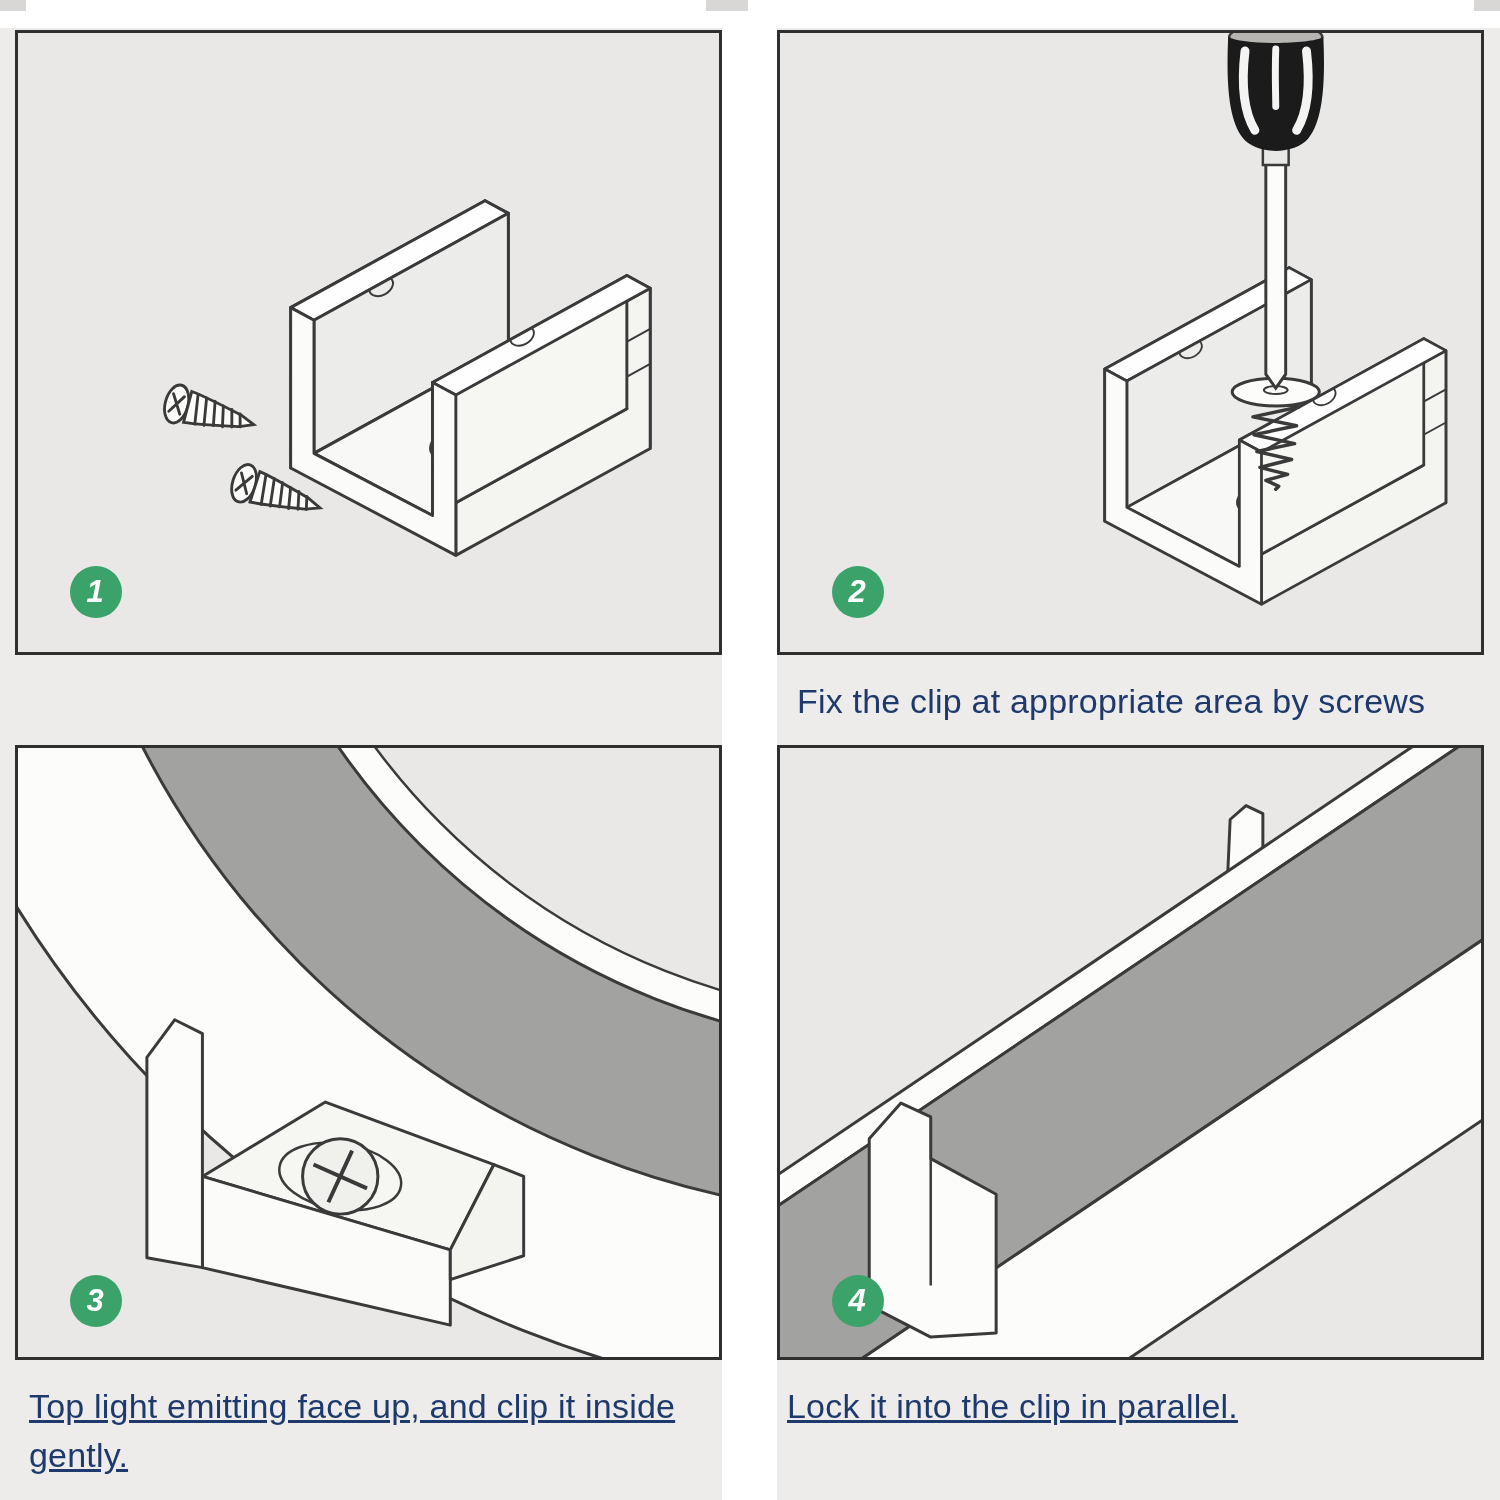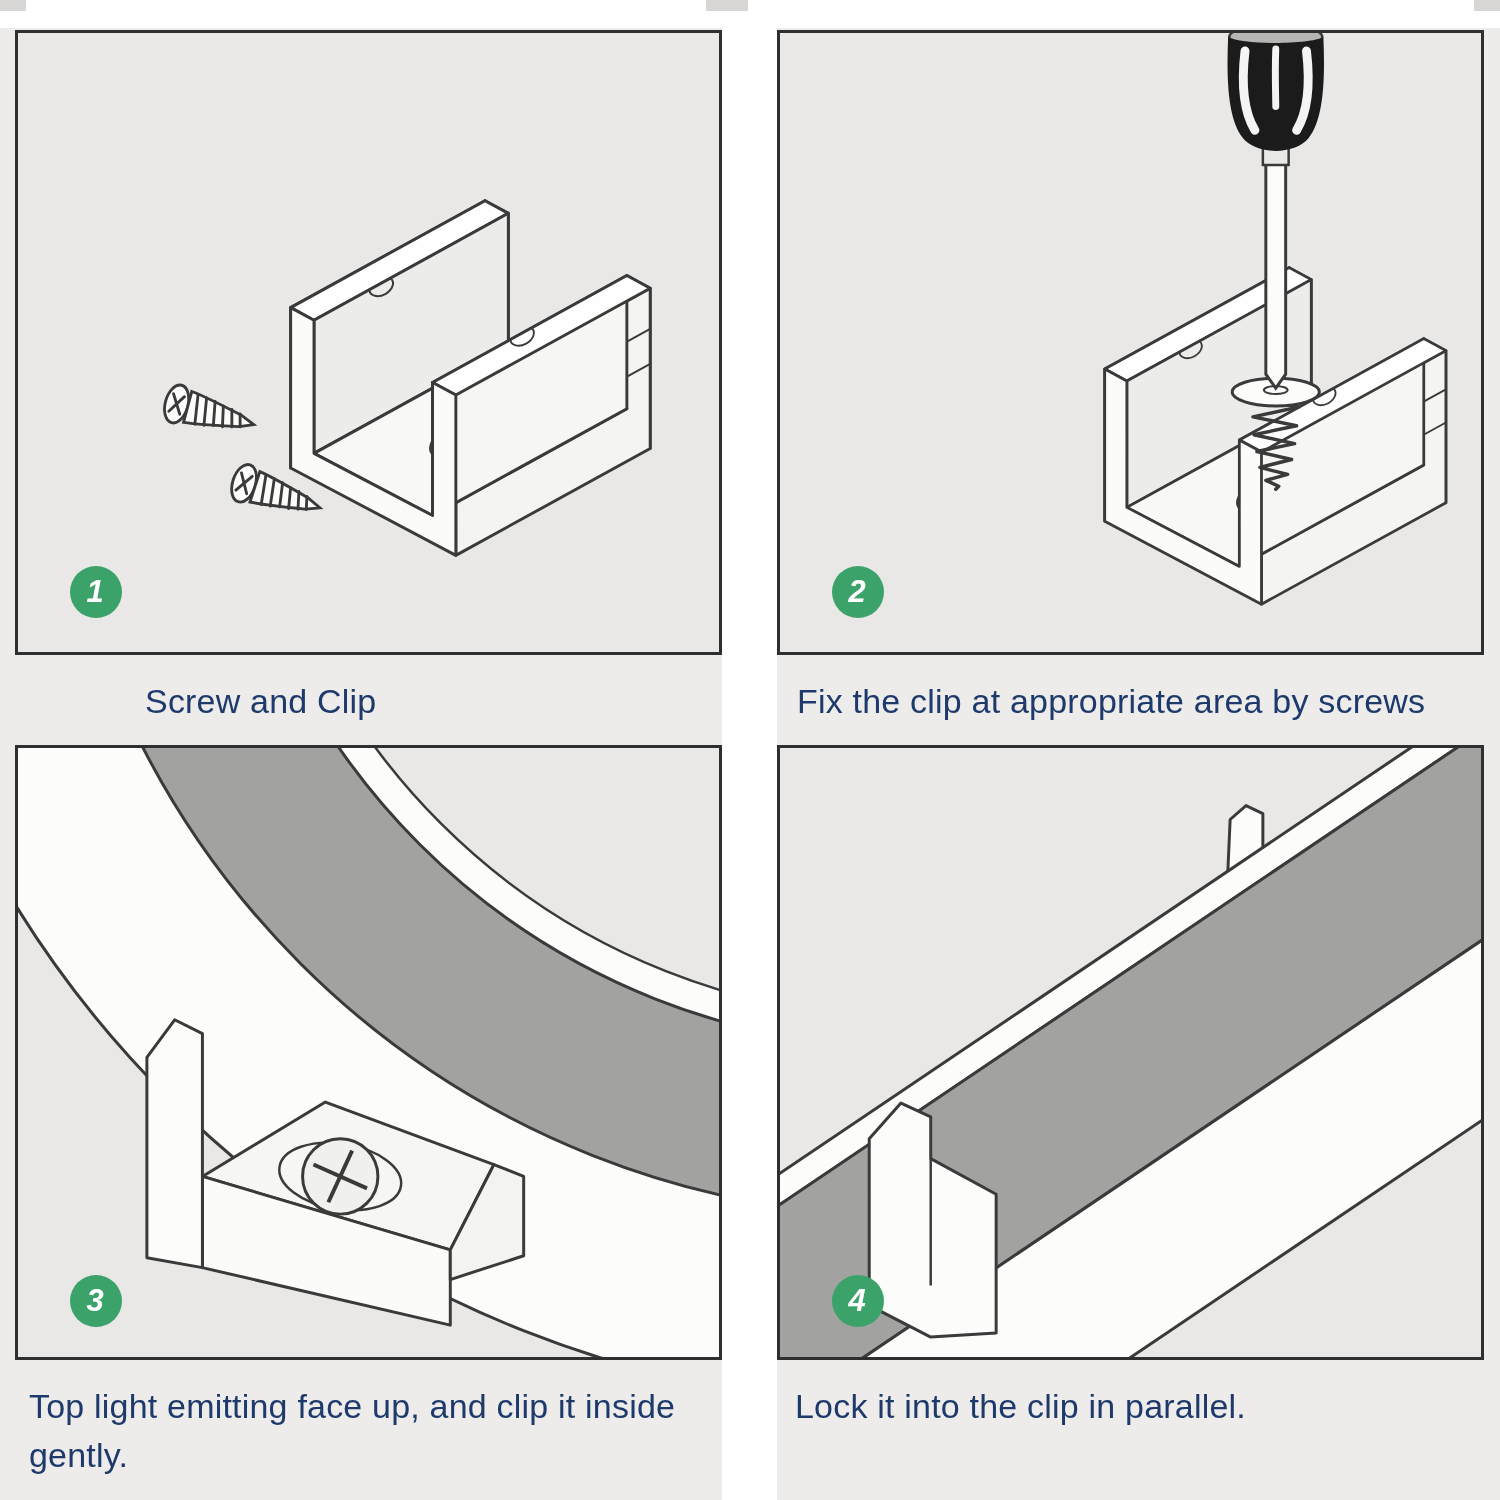--- a/index.html
+++ b/index.html
@@ -34,25 +34,25 @@
     background:var(--step-badge-bg);color:var(--step-badge-text);
     display:flex;align-items:center;justify-content:center;
     font-weight:bold;font-style:italic;font-size:31px;padding-right:2px;box-sizing:border-box;
   }
   .row2 .badge{bottom:30px;}
   .caption{
     margin:22px 0 0 0;font-size:34px;line-height:1.45;color:var(--caption-color);
     font-weight:400;letter-spacing:.2px;
   }
   .row1 .caption{height:68px;box-sizing:border-box;}
-  .row2 .caption{}
+  .row2 .caption{text-decoration:underline;}
   .cap-1{padding-left:130px;}
   .cap-2{padding-left:20px;}
   .cap-3{padding-left:14px;max-width:672px;}
-  .cap-4{padding-left:18px;}
+  .cap-4{padding-left:10px;}
 </style>
 </head>
 <body>
 
 <svg width="0" height="0" style="position:absolute" aria-hidden="true">
   <defs>
     <g id="clip-shape" stroke="var(--line-color,#3a3a3a)" stroke-width="3" stroke-linejoin="round" stroke-linecap="round">
       <path d="M450,315 L450,150 L474,163 L474,300 L596,364 L596,227 L620,240 L620,405 Z" fill="#f1f1ee"></path>
       <path d="M420,515 L620,405 L620,240 L420,350 Z" fill="#f4f4f1"></path>
       <path d="M420,392 L620,282 M420,428 L620,318" fill="none" stroke-width="2"></path>
@@ -91,21 +91,20 @@
       <div class="panel">
         <svg viewBox="0 0 707 620">
           <use href="#clip-shape" transform="translate(30,20) scale(0.98)"></use>
           <use href="#screw-shape" transform="translate(160,372) rotate(15) scale(1.15)"></use>
           <use href="#screw-shape" transform="translate(228,452) rotate(18) scale(1.15)"></use>
         </svg>
         <div class="badge">
           <span>1</span>
         </div>
       </div>
-      <p class="caption cap-1">Screw and Clip</p>
     </section>
 
     <section class="cell">
       <div class="panel">
         <svg viewBox="0 0 707 620">
           <use href="#clip-shape" transform="translate(95,95) scale(0.93)"></use>
           <g stroke="var(--line-color,#3a3a3a)" fill="none">
             <path d="M478,366 L523,375 L477,385 L521,394 L478,403 L519,412 L481,420 L516,428 L484,436 L512,443 L490,449 L503,455 L500,458" stroke-width="3.5" stroke-linejoin="round" stroke-linecap="round"></path>
           </g>
           <g stroke="var(--line-color,#3a3a3a)">

